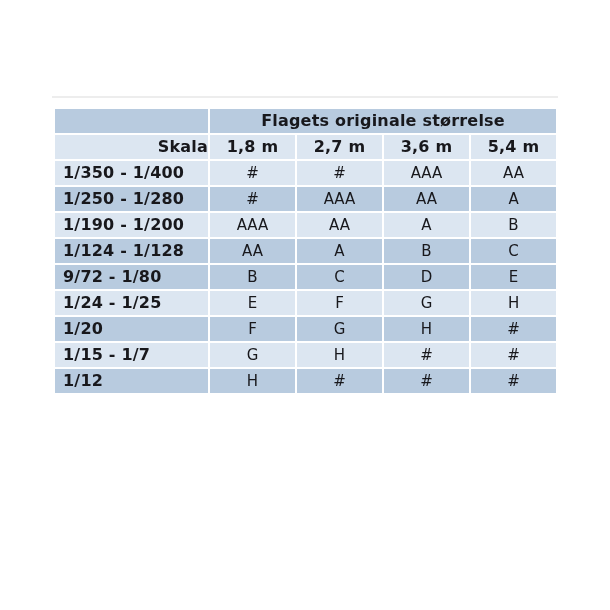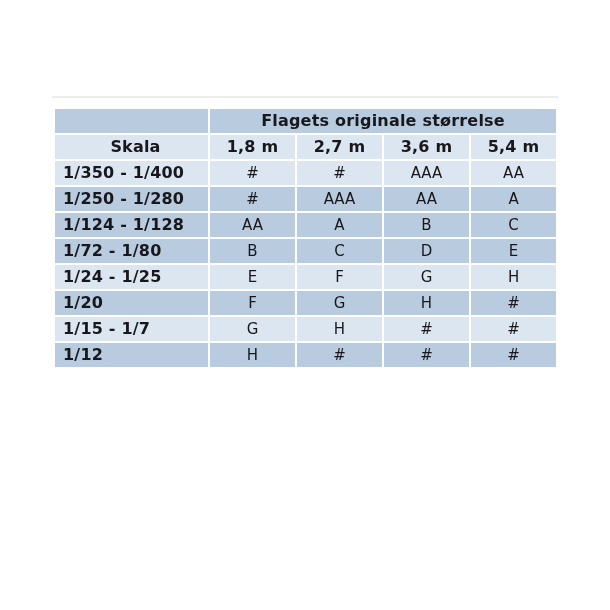--- a/index.html
+++ b/index.html
@@ -39,21 +39,21 @@
     vertical-align:middle;
     font-size:15px;
     font-weight:normal;
     line-height:1;
     overflow:hidden;
     white-space:nowrap;
   }
   .flag-table .dark{background:var(--row-dark);}
   .flag-table .light{background:var(--row-light);}
   .flag-table .hdr{font-weight:bold;font-size:16px;letter-spacing:.2px;}
-  .flag-table .left{text-align:center;padding-left:8px;}
+  .flag-table .left{text-align:right;padding-left:8px;}
   .flag-table tbody td.scale{
     font-weight:bold;font-size:16px;text-align:left;padding-left:8px;letter-spacing:.2px;
   }
 </style>
 </head>
 <body>
 
 <div class="canvas">
   <div class="faint-rule"></div>
 
@@ -86,29 +86,36 @@
         <td>AAA</td>
         <td>AA</td>
       </tr>
       <tr class="dark">
         <td class="scale">1/250 - 1/280</td>
         <td>#</td>
         <td>AAA</td>
         <td>AA</td>
         <td>A</td>
       </tr>
+      <tr class="light">
+        <td class="scale">1/190 - 1/200</td>
+        <td>AAA</td>
+        <td>AA</td>
+        <td>A</td>
+        <td>B</td>
+      </tr>
       <tr class="dark">
         <td class="scale">1/124 - 1/128</td>
         <td>AA</td>
         <td>A</td>
         <td>B</td>
         <td>C</td>
       </tr>
       <tr class="dark">
-        <td class="scale">1/72 - 1/80</td>
+        <td class="scale">9/72 - 1/80</td>
         <td>B</td>
         <td>C</td>
         <td>D</td>
         <td>E</td>
       </tr>
       <tr class="light">
         <td class="scale">1/24 - 1/25</td>
         <td>E</td>
         <td>F</td>
         <td>G</td>

